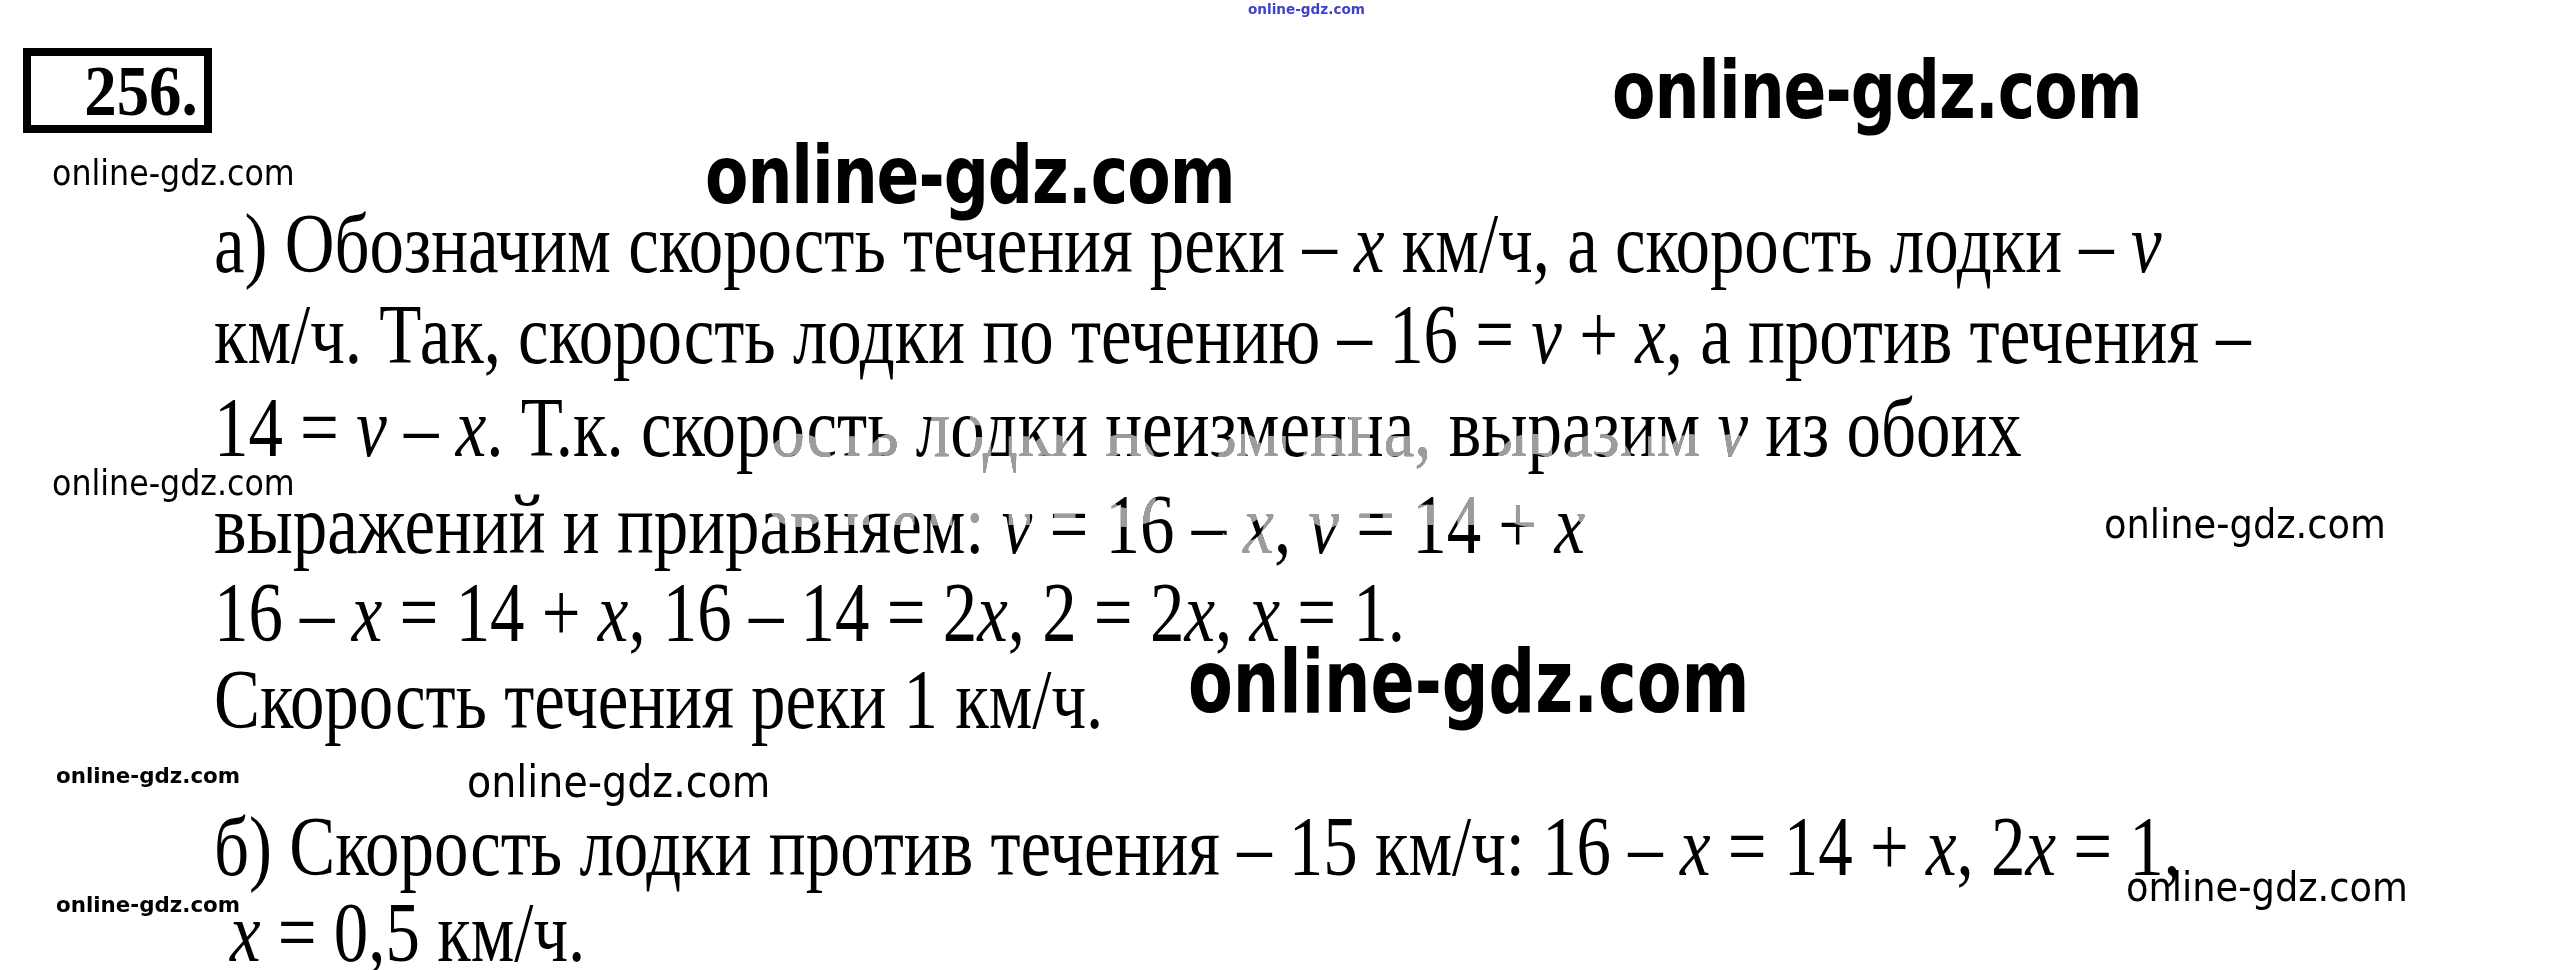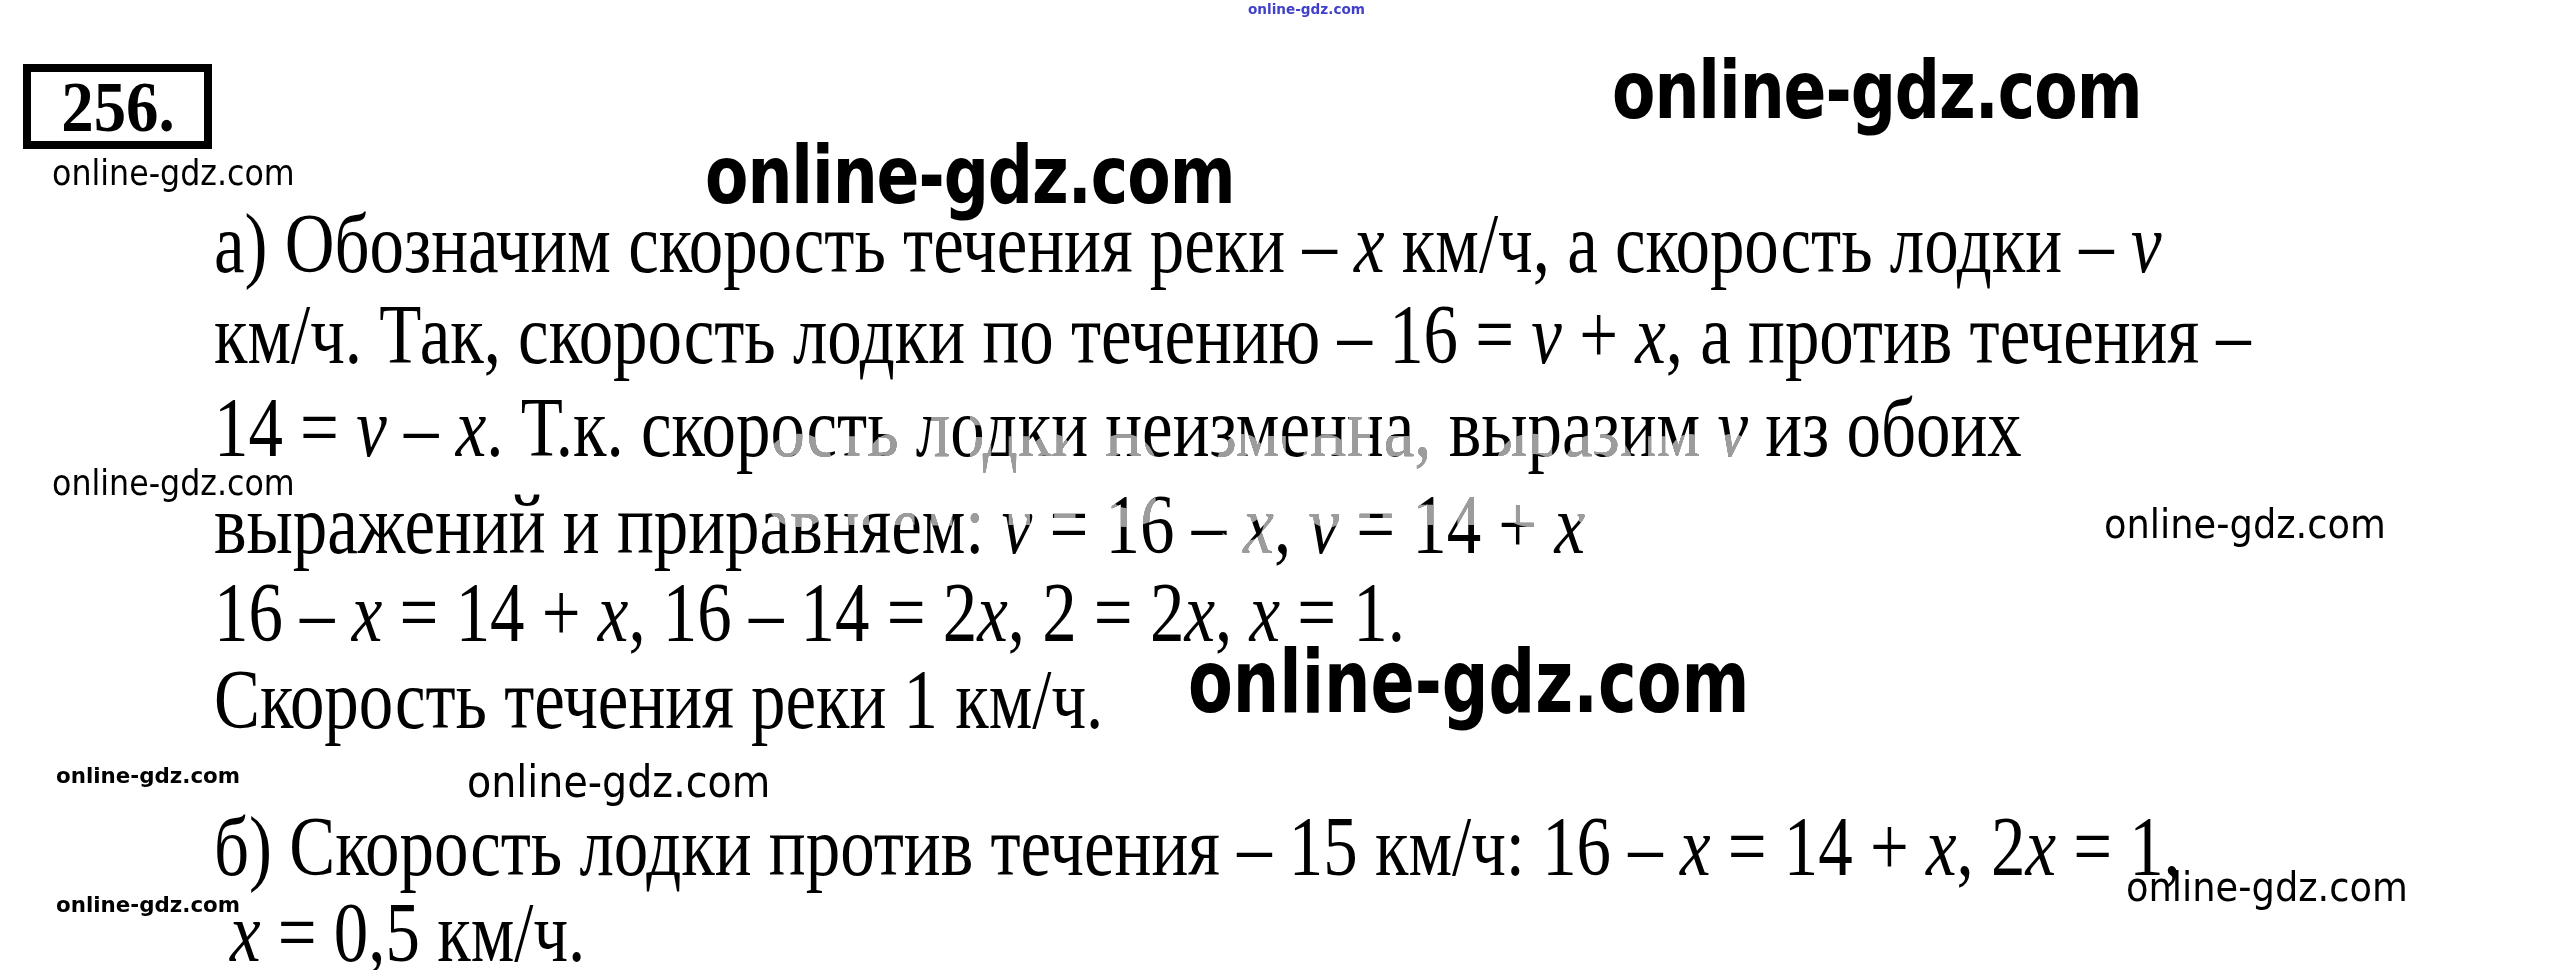--- a/index.html
+++ b/index.html
@@ -4,24 +4,24 @@
 <style>
   html,body { margin:0; padding:0; background:#ffffff; }
   .page {
     position:relative; width:2576px; height:971px;
     background:#ffffff; overflow:hidden;
     font-family:"Liberation Serif", serif;
   }
 
   
   .pbox {
-    position:absolute; left:23px; top:64px;
+    position:absolute; left:23px; top:48px;
     width:173px; height:69px;
     border:8.4px solid #000;
-    display:flex; align-items:center; justify-content:center;
+    display:flex; align-items:center; justify-content:flex-end;
   }
   .pnum {
     font-family:"Liberation Serif", serif;
     font-weight:700; font-size:72px; line-height:1;
     transform:scaleX(0.9); transform-origin:50% 50%;
     color:#000;
   }
 
   
   .line {

